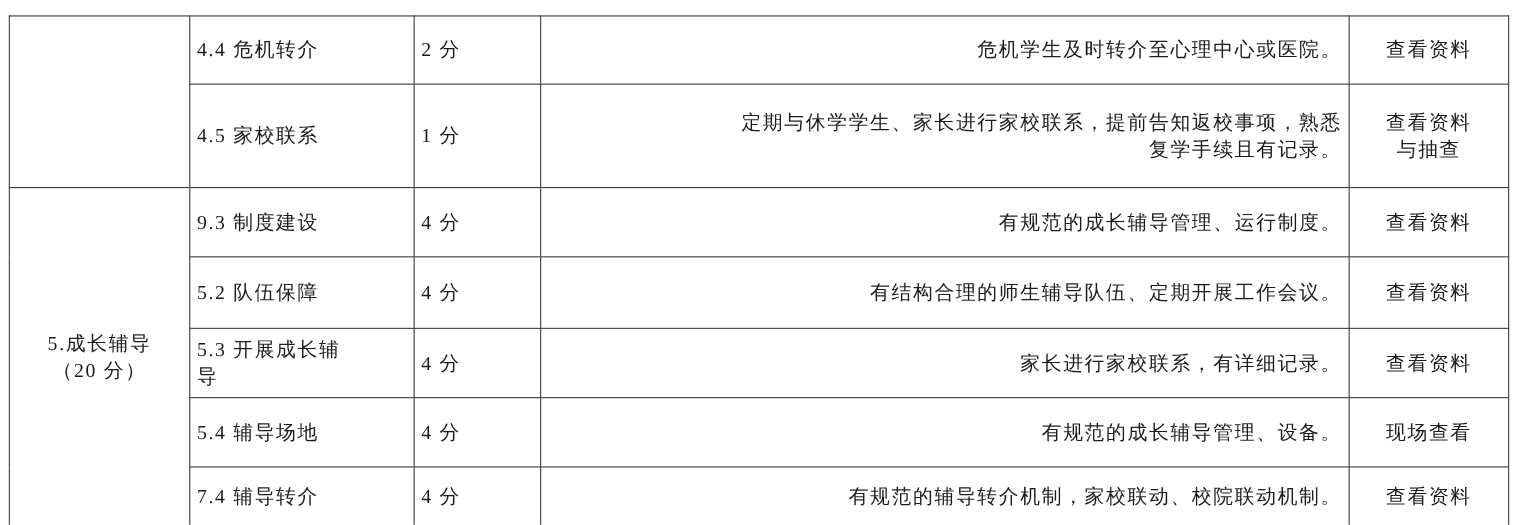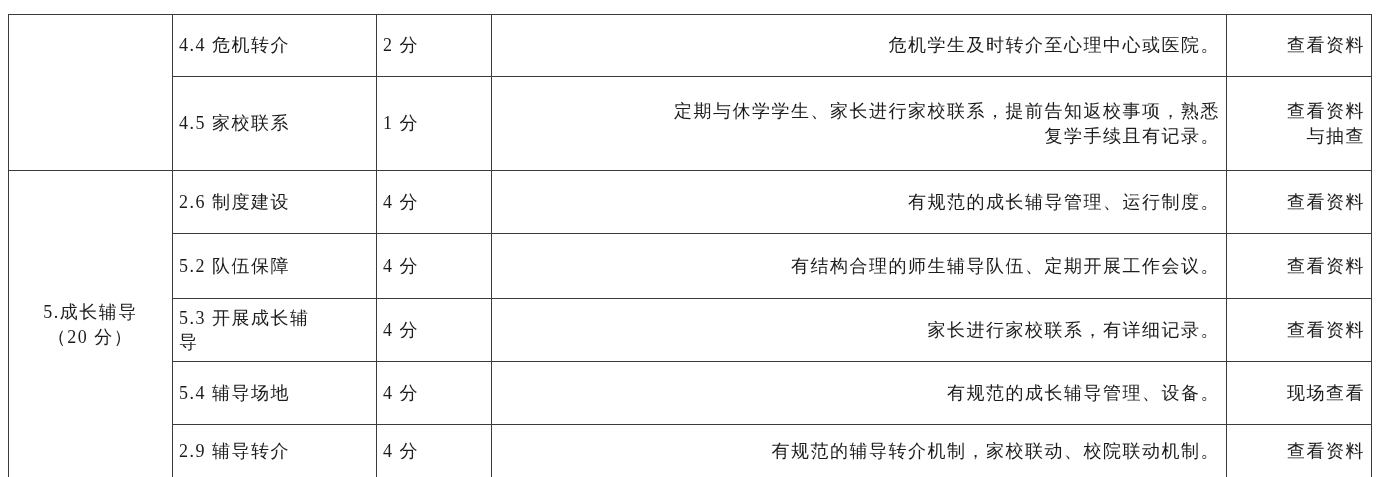--- a/index.html
+++ b/index.html
@@ -44,21 +44,21 @@
   }
   td.score {
     text-align: left;
   }
   td.desc {
     text-align: right;
     padding-left: 10px;
     padding-right: 8px;
   }
   td.method {
-    text-align: right;
+    text-align: center;
     letter-spacing: 2.5px;
   }
   tr.r1 { height: 62px; }
   tr.r2 { height: 94px; }
   tr.r3 { height: 63px; }
   tr.r4 { height: 65px; }
   tr.r5 { height: 63px; }
   tr.r6 { height: 63px; }
   tr.r7 { height: 54px; }
 </style>
@@ -86,21 +86,21 @@
         <td class="item">4.5 家校联系</td>
         <td class="score">1 分</td>
         <td class="desc">定期与休学学生、家长进行家校联系，提前告知返校事项，熟悉
 复学手续且有记录。</td>
         <td class="method">查看资料
 与抽查</td>
       </tr>
       <tr class="r3">
         <td class="cat" rowspan="5">5.成长辅导
 （20 分）</td>
-        <td class="item">2.6 制度建设</td>
+        <td class="item">9.3 制度建设</td>
         <td class="score">4 分</td>
         <td class="desc">有规范的成长辅导管理、运行制度。</td>
         <td class="method">查看资料</td>
       </tr>
       <tr class="r4">
         <td class="item">5.2 队伍保障</td>
         <td class="score">4 分</td>
         <td class="desc">有结构合理的师生辅导队伍、定期开展工作会议。</td>
         <td class="method">查看资料</td>
       </tr>
@@ -111,20 +111,20 @@
         <td class="desc">家长进行家校联系，有详细记录。</td>
         <td class="method">查看资料</td>
       </tr>
       <tr class="r6">
         <td class="item">5.4 辅导场地</td>
         <td class="score">4 分</td>
         <td class="desc">有规范的成长辅导管理、设备。</td>
         <td class="method">现场查看</td>
       </tr>
       <tr class="r7">
-        <td class="item">2.9 辅导转介</td>
+        <td class="item">7.4 辅导转介</td>
         <td class="score">4 分</td>
         <td class="desc">有规范的辅导转介机制，家校联动、校院联动机制。</td>
         <td class="method">查看资料</td>
       </tr>
     </tbody>
   </table>
 </div>
 
 </body></html>

